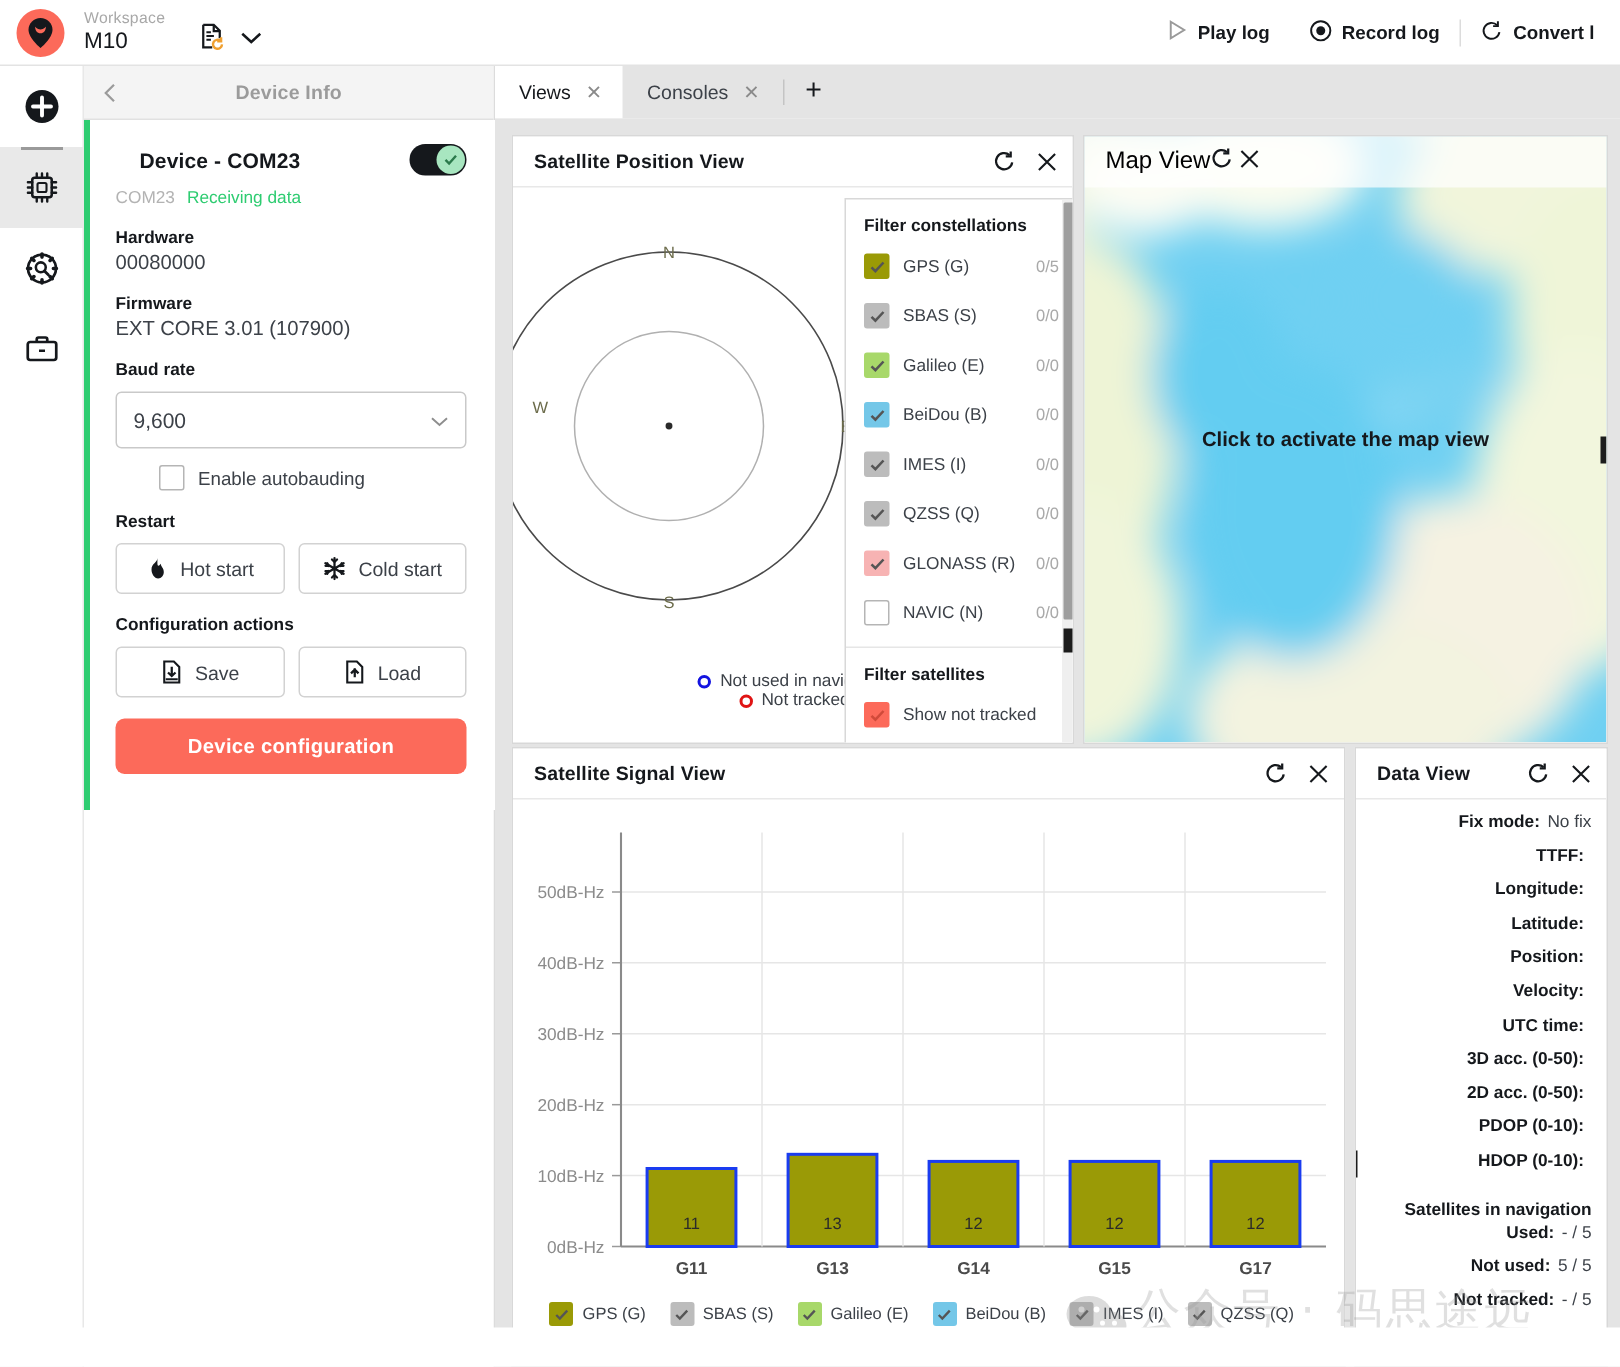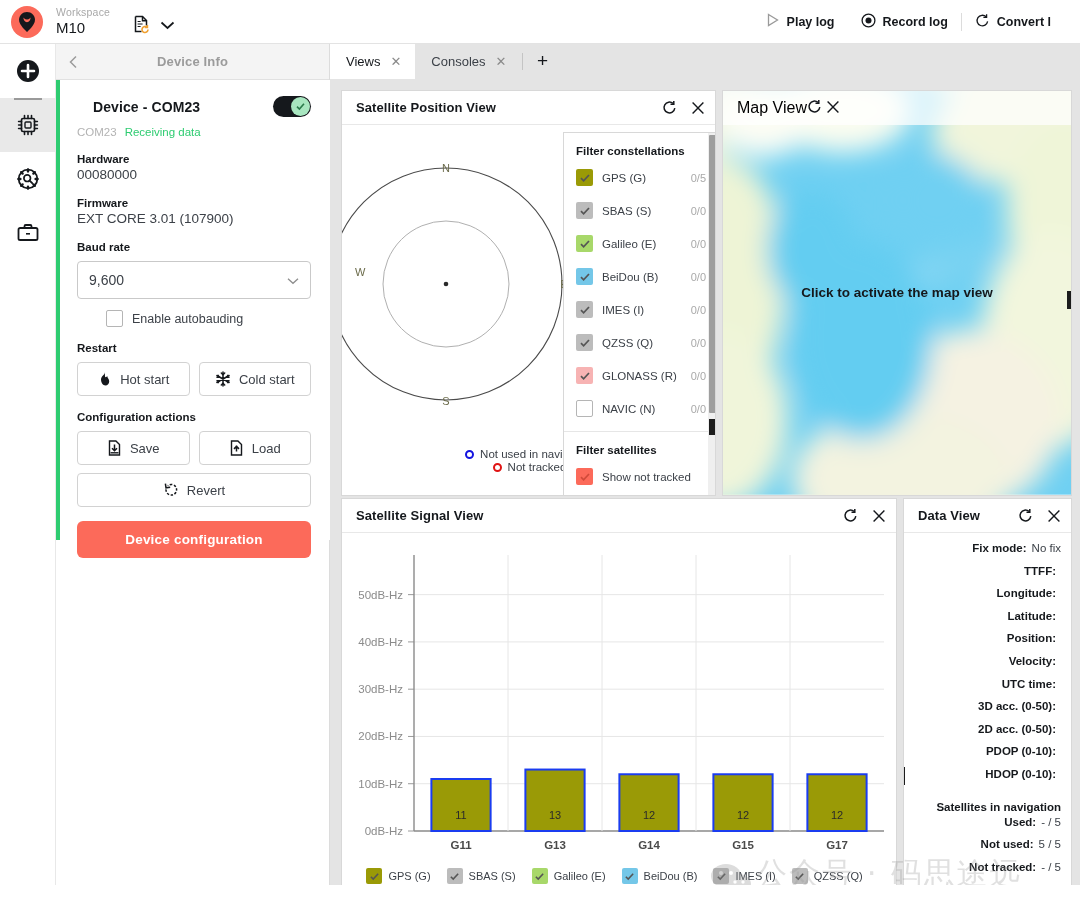--- a/index.html
+++ b/index.html
@@ -24,21 +24,21 @@
     display:flex; align-items:center; justify-content:center;
     flex:none;
   }
   .brand-logo svg { display:block; }
   .ws-block { margin-left:13px; line-height:1.05; }
   .ws-label { font-size:10.5px; color:#a8a8a8; letter-spacing:.2px; }
   .ws-name { font-size:15px; color:#15181c; font-weight:400; margin-top:2px; }
   .ws-icons { display:flex; align-items:center; gap:9px; margin-left:22px; margin-top:6px; }
   .ws-icons svg { display:block; }
   .topbar-right {
-    margin-left:auto; display:flex; align-items:center; gap:0; padding-right:16px;
+    margin-left:auto; display:flex; align-items:center; gap:0; padding-right:4px;
     height:44px;
   }
   .tb-btn {
     display:flex; align-items:center; gap:7px;
     font-size:12.5px; font-weight:700; color:#15181c;
     padding:0 13px; height:44px; white-space:nowrap; cursor:pointer;
   }
   .tb-sep { width:1px; height:18px; background:#dcdcdc; }
 
   
@@ -413,31 +413,20 @@
             <span>Save</span>
           </div>
           <div class="obtn">
             <span>
               <svg width="15" height="16" viewBox="0 0 15 16">
                   <path d="M2.5 1h6.4L12.5 4.6V15h-10z" fill="none" stroke="#15181c" stroke-width="1.4"></path>
                   <path d="M7.5 11.5v-6M5 8.9l2.5-2.5L10 8.9" stroke="#15181c" stroke-width="1.5" fill="none"></path>
                 </svg>
             </span>
             <span>Load</span>
-          </div>
-        </div>
-        <div class="btnrow">
-          <div class="obtn">
-            <span>
-              <svg width="16" height="16" viewBox="0 0 16 16">
-                  <path d="M3 7.4a5.3 5.3 0 1 0 1.8-3.6" stroke="#15181c" stroke-width="1.5" fill="none" stroke-dasharray="2.4 1.6"></path>
-                  <path d="M2.4 1.6l.6 4.2 4.2-.5" stroke="#15181c" stroke-width="1.5" fill="none"></path>
-                </svg>
-            </span>
-            <span>Revert</span>
           </div>
         </div>
 
         <div class="primary-btn">
           <span>Device configuration</span>
         </div>
       </div>
     </div>
   </div>
 

